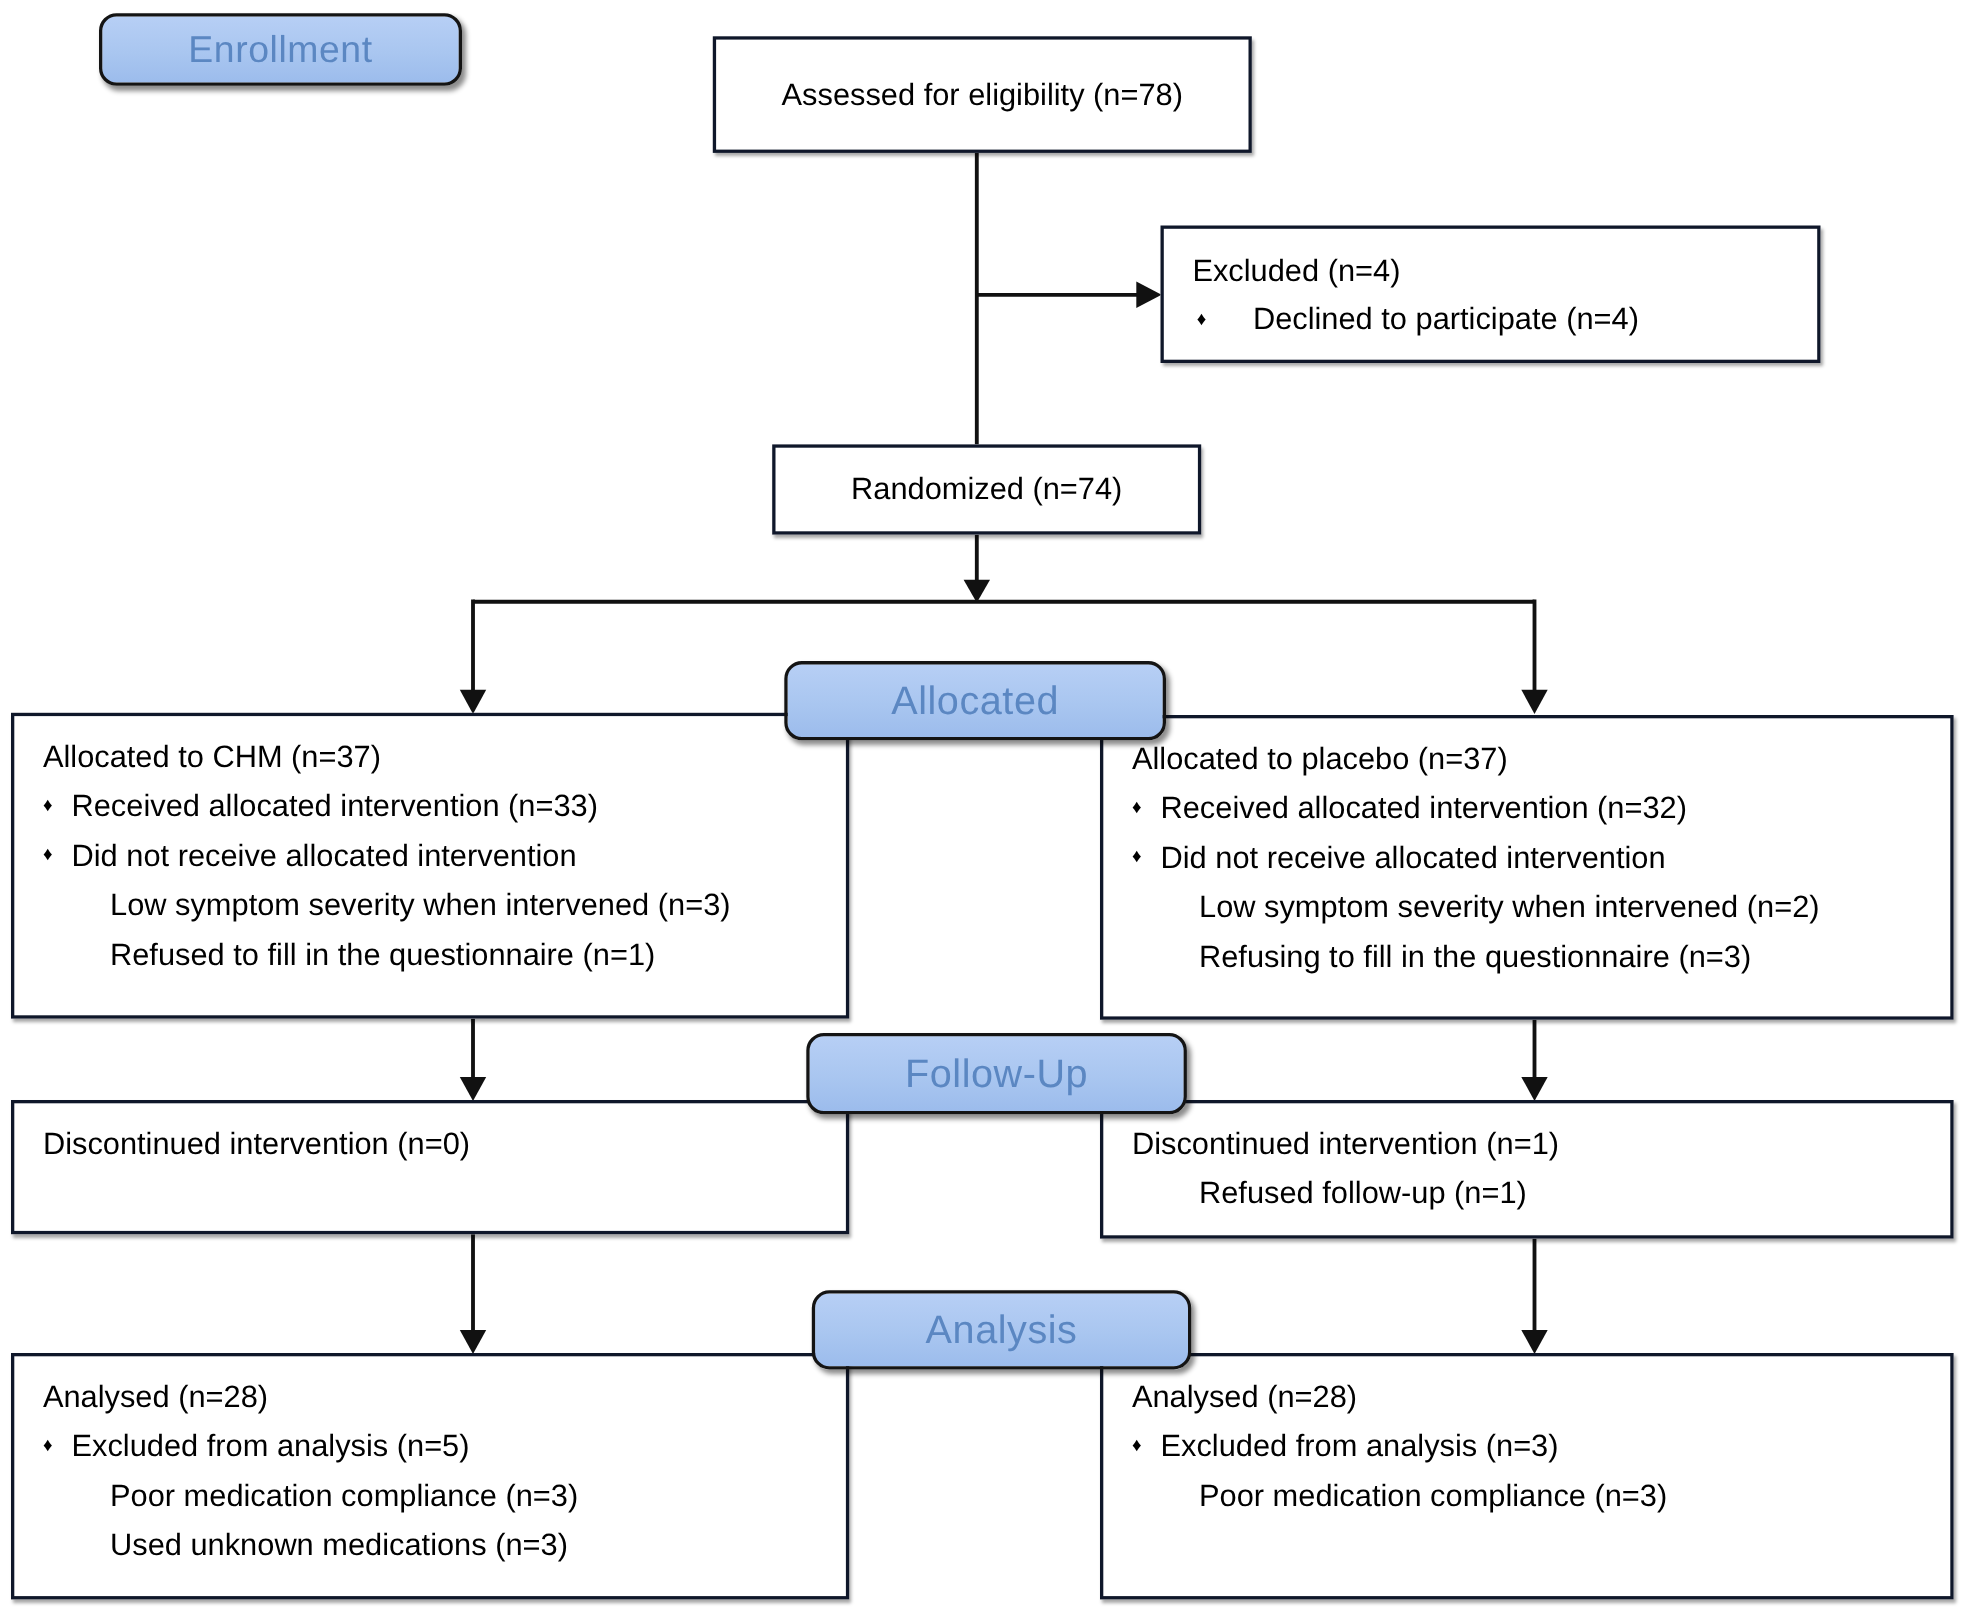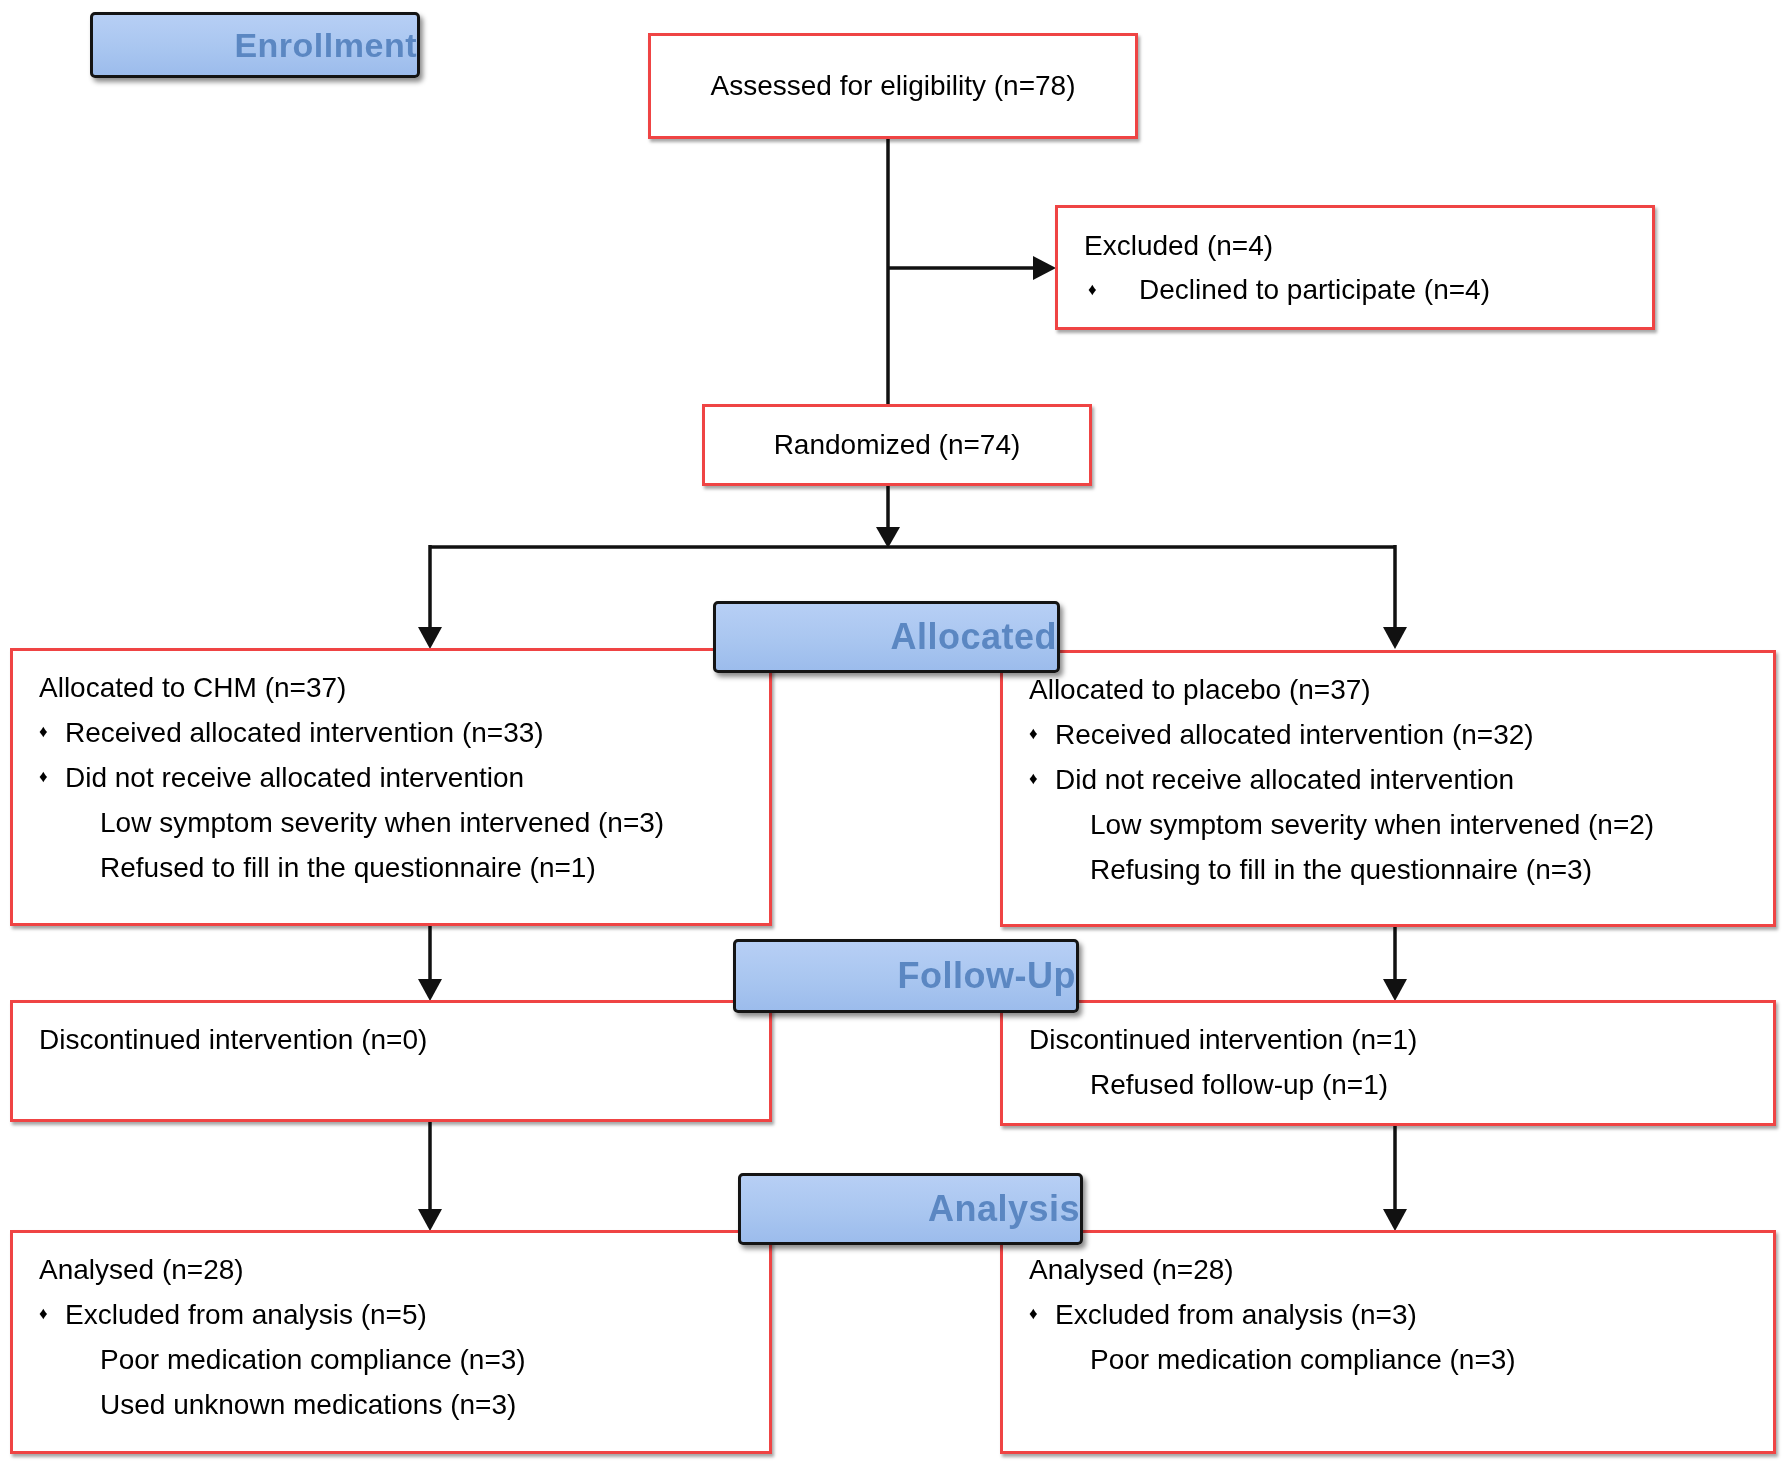--- a/index.html
+++ b/index.html
@@ -23,21 +23,21 @@
     left: 0; top: 0;
     width: 1784px; height: 1465px;
     z-index: 1;
   }
   svg.connectors line { stroke: var(--line); stroke-width: 3.5; }
   svg.connectors polygon { fill: var(--line); }
 
   .box {
     position: absolute;
     background: #ffffff;
-    border: 3px solid #ef4444;
+    border: 3px solid #0f172a;
     box-shadow: 2px 3px 3px rgba(0,0,0,0.35);
     z-index: 2;
     font-size: 28px;
     line-height: 1.2;
   }
   .box.centered {
     display: flex;
     align-items: center;
     justify-content: center;
     text-align: center;
@@ -56,27 +56,27 @@
     flex: 0 0 26px;
     text-align: left;
   }
   .row.wide-gap .diamond { width: 55px; flex: 0 0 55px; padding-left: 4px; }
   .row.sub { padding-left: 61px; }
 
   .pill {
     position: absolute;
     background: linear-gradient(180deg, #b7cff5 0%, var(--stage-fill) 55%, #9cbcec 100%);
     border: 3px solid #141414;
-    border-radius: 5px;
+    border-radius: 16px;
     box-shadow: 3px 4px 5px rgba(0,0,0,0.45);
     display: flex;
     align-items: center;
-    justify-content: flex-end;
+    justify-content: center;
     color: var(--stage-text);
-    font-weight: bold;
+    font-weight: normal;
     z-index: 3;
     letter-spacing: 0.5px;
   }
 </style>
 </head>
 <body>
 
 <div class="canvas">
 
   <svg class="connectors" viewBox="0 0 1784 1465">

